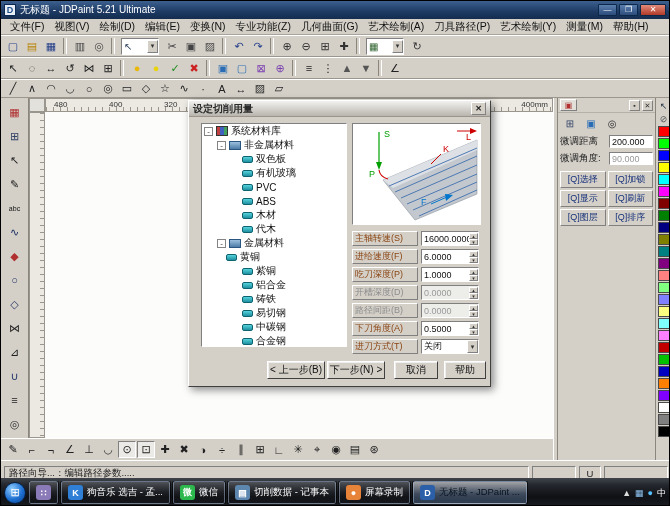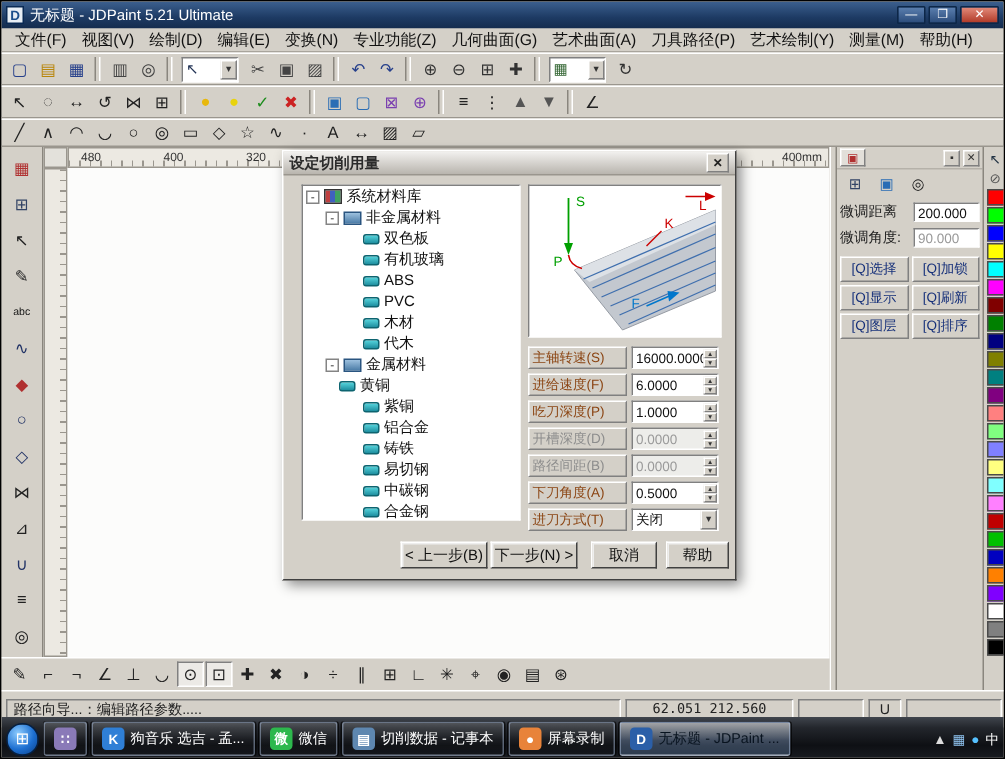--- a/index.html
+++ b/index.html
@@ -168,21 +168,21 @@
   </div>
 
   <div class="menubar" id="menubar">
       <span class="menu-item">文件(F)</span>
       <span class="menu-item">视图(V)</span>
       <span class="menu-item">绘制(D)</span>
       <span class="menu-item">编辑(E)</span>
       <span class="menu-item">变换(N)</span>
       <span class="menu-item">专业功能(Z)</span>
       <span class="menu-item">几何曲面(G)</span>
-      <span class="menu-item">艺术曲面(A)</span>
+      <span class="menu-item">艺术绘制(A)</span>
       <span class="menu-item">刀具路径(P)</span>
       <span class="menu-item">艺术绘制(Y)</span>
       <span class="menu-item">测量(M)</span>
       <span class="menu-item">帮助(H)</span>
     </div>
 
   <div class="tbrow" id="tb1">
       <span class="tbtn" style="color: rgb(39, 64, 139);">▢</span>
       <span class="tbtn" style="color: rgb(184, 134, 11);">▤</span>
       <span class="tbtn" style="color: rgb(39, 64, 139);">▦</span>
@@ -365,21 +365,20 @@
       <span class="tbtn" style="color: rgb(34, 34, 34);">∟</span>
       <span class="tbtn" style="color: rgb(34, 34, 34);">✳</span>
       <span class="tbtn" style="color: rgb(34, 34, 34);">⌖</span>
       <span class="tbtn" style="color: rgb(34, 34, 34);">◉</span>
       <span class="tbtn" style="color: rgb(34, 34, 34);">▤</span>
       <span class="tbtn" style="color: rgb(34, 34, 34);">⊛</span>
     </div>
 
   <div class="sbar">
     <span class="spanel sp-msg">路径向导...：编辑路径参数.....</span>
-    <span class="spanel sp-coord">62.051 212.560</span>
     <span class="spanel sp-blank1"></span>
     <span class="spanel sp-mode">U</span>
     <span class="spanel sp-blank2"></span>
   </div>
 
   <div class="tbar">
     <span class="orb">⊞</span>
     <div class="tbapps" id="tbapps">
         <div class="tapp">
           <span class="tappicon" style="background: rgb(138, 122, 184);">∷</span>
@@ -436,26 +435,26 @@
             <span class="tlabel">双色板</span>
           </div>
           <div class="tree-row" style="padding-left: 28px;">
             <span class="expander blank">-</span>
             <span class="t-mat"></span>
             <span class="tlabel">有机玻璃</span>
           </div>
           <div class="tree-row" style="padding-left: 28px;">
             <span class="expander blank">-</span>
             <span class="t-mat"></span>
+            <span class="tlabel">PVC</span>
+          </div>
+          <div class="tree-row" style="padding-left: 28px;">
+            <span class="expander blank">-</span>
+            <span class="t-mat"></span>
             <span class="tlabel">ABS</span>
-          </div>
-          <div class="tree-row" style="padding-left: 28px;">
-            <span class="expander blank">-</span>
-            <span class="t-mat"></span>
-            <span class="tlabel">PVC</span>
           </div>
           <div class="tree-row" style="padding-left: 28px;">
             <span class="expander blank">-</span>
             <span class="t-mat"></span>
             <span class="tlabel">木材</span>
           </div>
           <div class="tree-row" style="padding-left: 28px;">
             <span class="expander blank">-</span>
             <span class="t-mat"></span>
             <span class="tlabel">代木</span>

